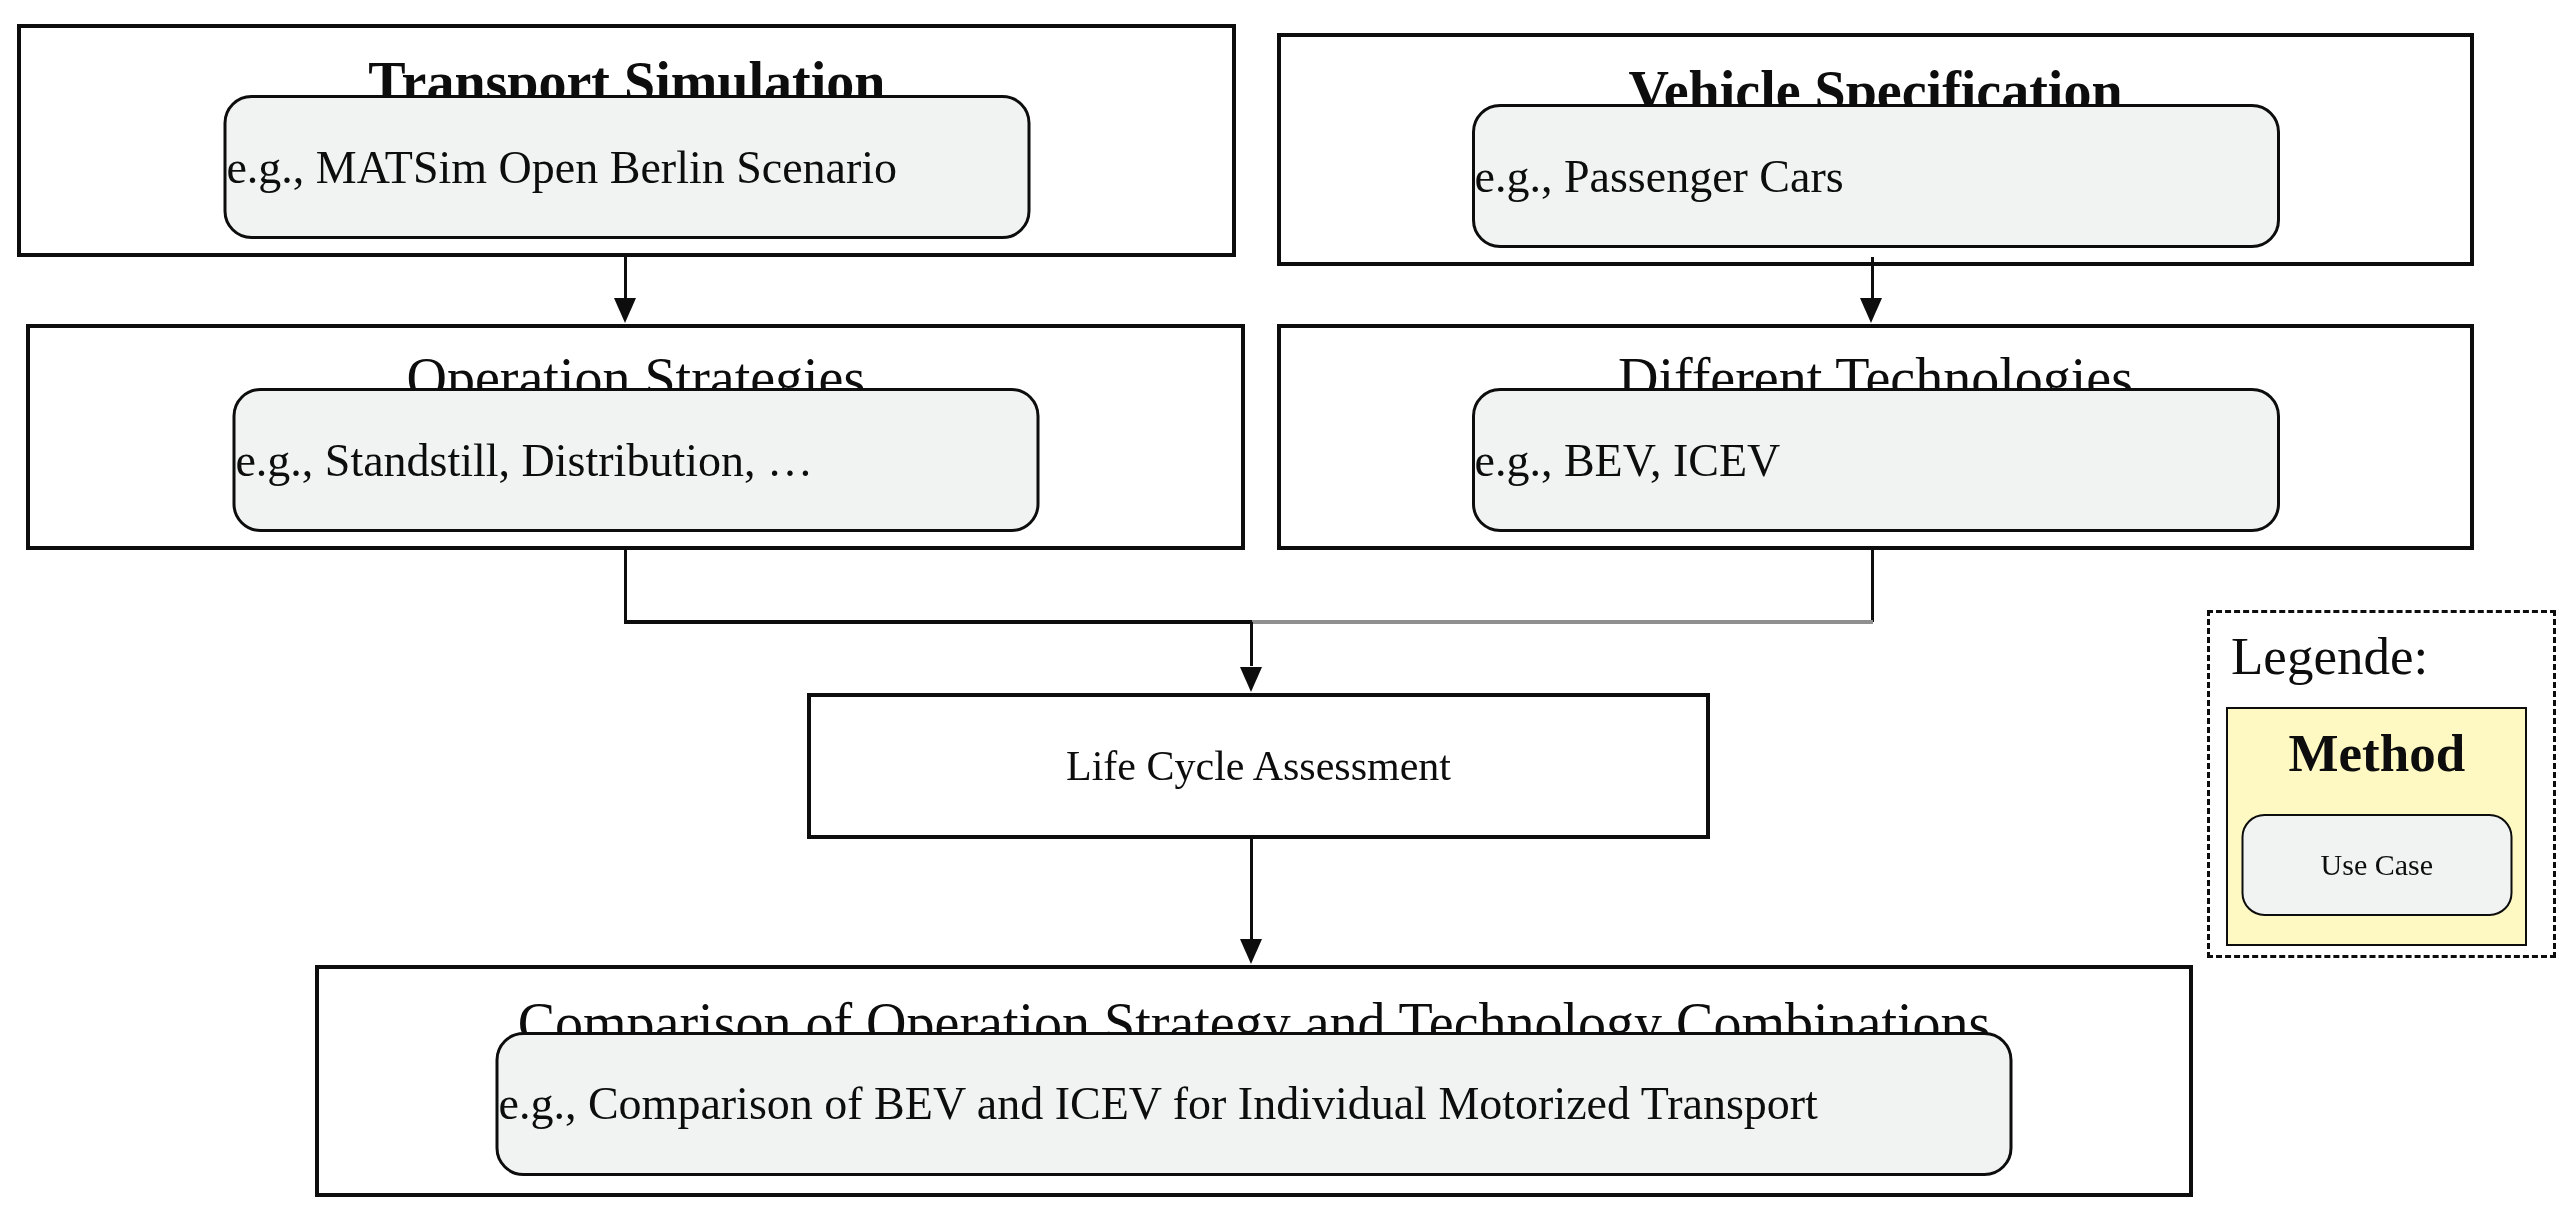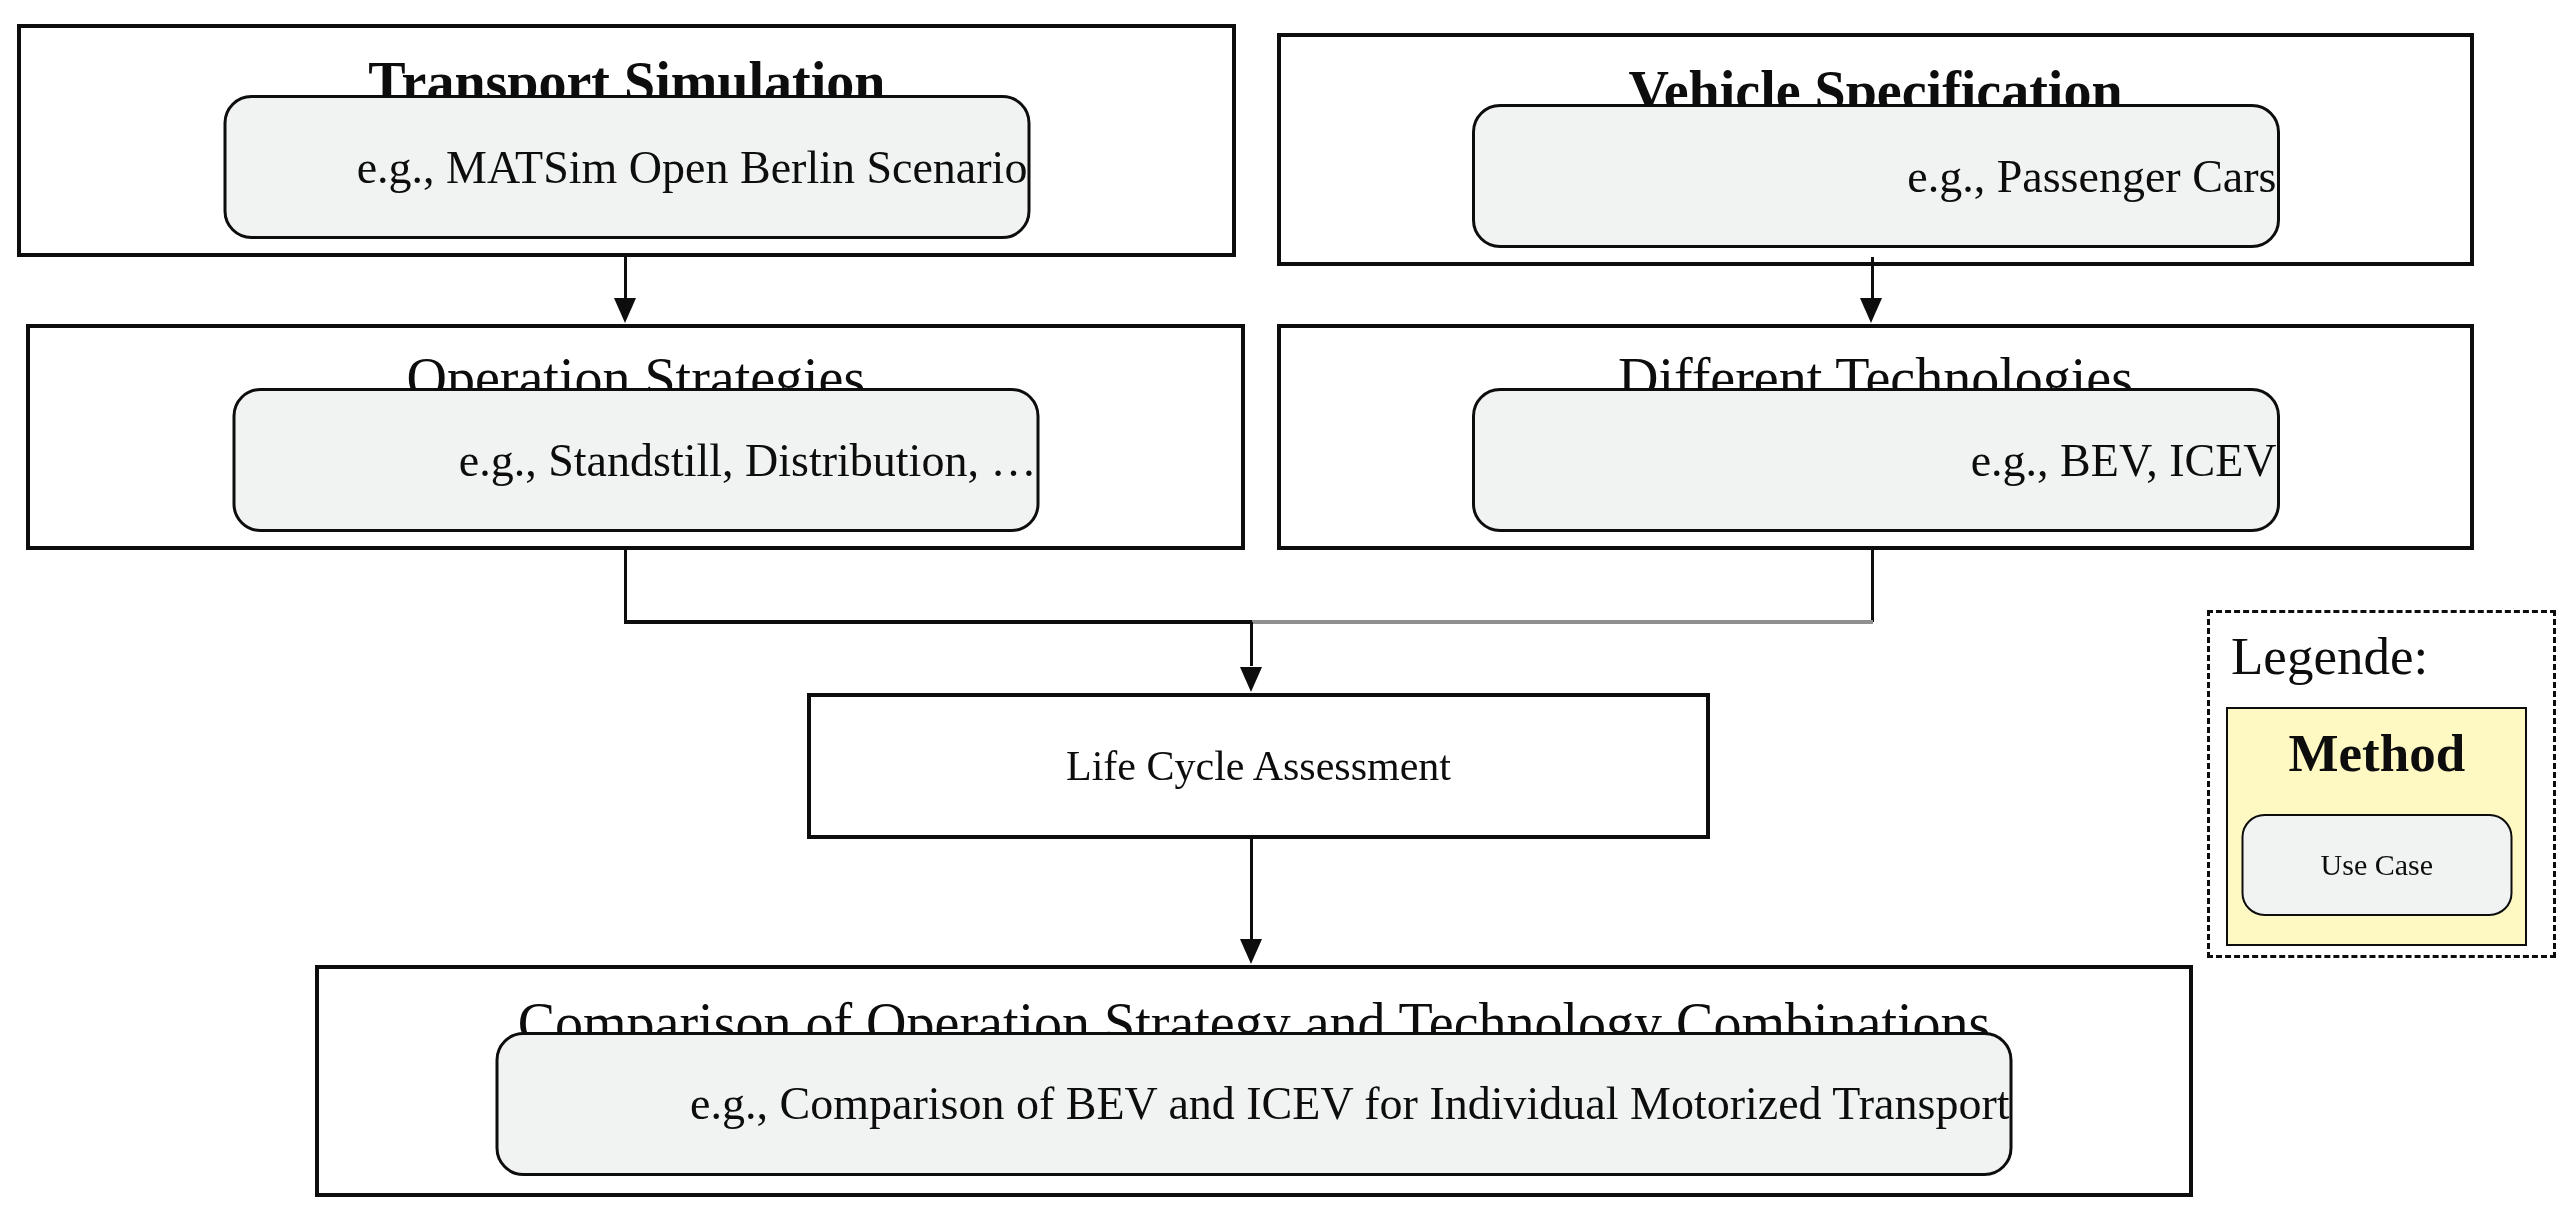--- a/index.html
+++ b/index.html
@@ -31,21 +31,21 @@
     left:50%;
     transform:translateX(-50%);
     bottom:14px;
     height:144px;
     box-sizing:border-box;
     background:var(--fill,#f1f2f2);
     border:3.5px solid var(--line,#0d0d0d);
     border-radius:28px;
     display:flex;
     align-items:center;
-    justify-content:flex-end;
+    justify-content:flex-start;
     font-size:46px;
     white-space:nowrap;
   }
   .center-label{
     display:flex;
     align-items:center;
     justify-content:center;
     font-size:42px;
   }
   .vline{position:absolute;width:2.9px;background:var(--line,#0d0d0d);}
@@ -63,21 +63,21 @@
   
   #node-os{left:17.4px;top:324px;width:1219px;height:226px;margin-left:9px;}
   #node-dt{left:1277px;top:324px;width:1197px;height:226px;}
   #node-os .node-title,#node-dt .node-title{margin-top:18.6px;}
   #node-ts .pill,#node-os .pill{width:807px;}
   #node-vs .pill,#node-dt .pill{width:808px;}
   
   #node-lca{left:807px;top:693px;width:903px;height:146px;}
   
   #node-cmp{left:315px;top:965px;width:1878px;height:232px;}
-  #node-cmp .pill{width:1517px;bottom:17.4px;padding-left:13px;}
+  #node-cmp .pill{width:1517px;bottom:17.4px;}
   
   #legend{
     position:absolute;left:2207px;top:610px;width:349px;height:348px;
     box-sizing:border-box;border:3.5px dashed var(--line,#0d0d0d);background:#ffffff;
   }
   #legend-heading{
     position:absolute;left:21px;top:12.8px;
     font-size:53px;font-weight:normal;margin:0;white-space:nowrap;text-align:center;
   }
   #legend-method{

